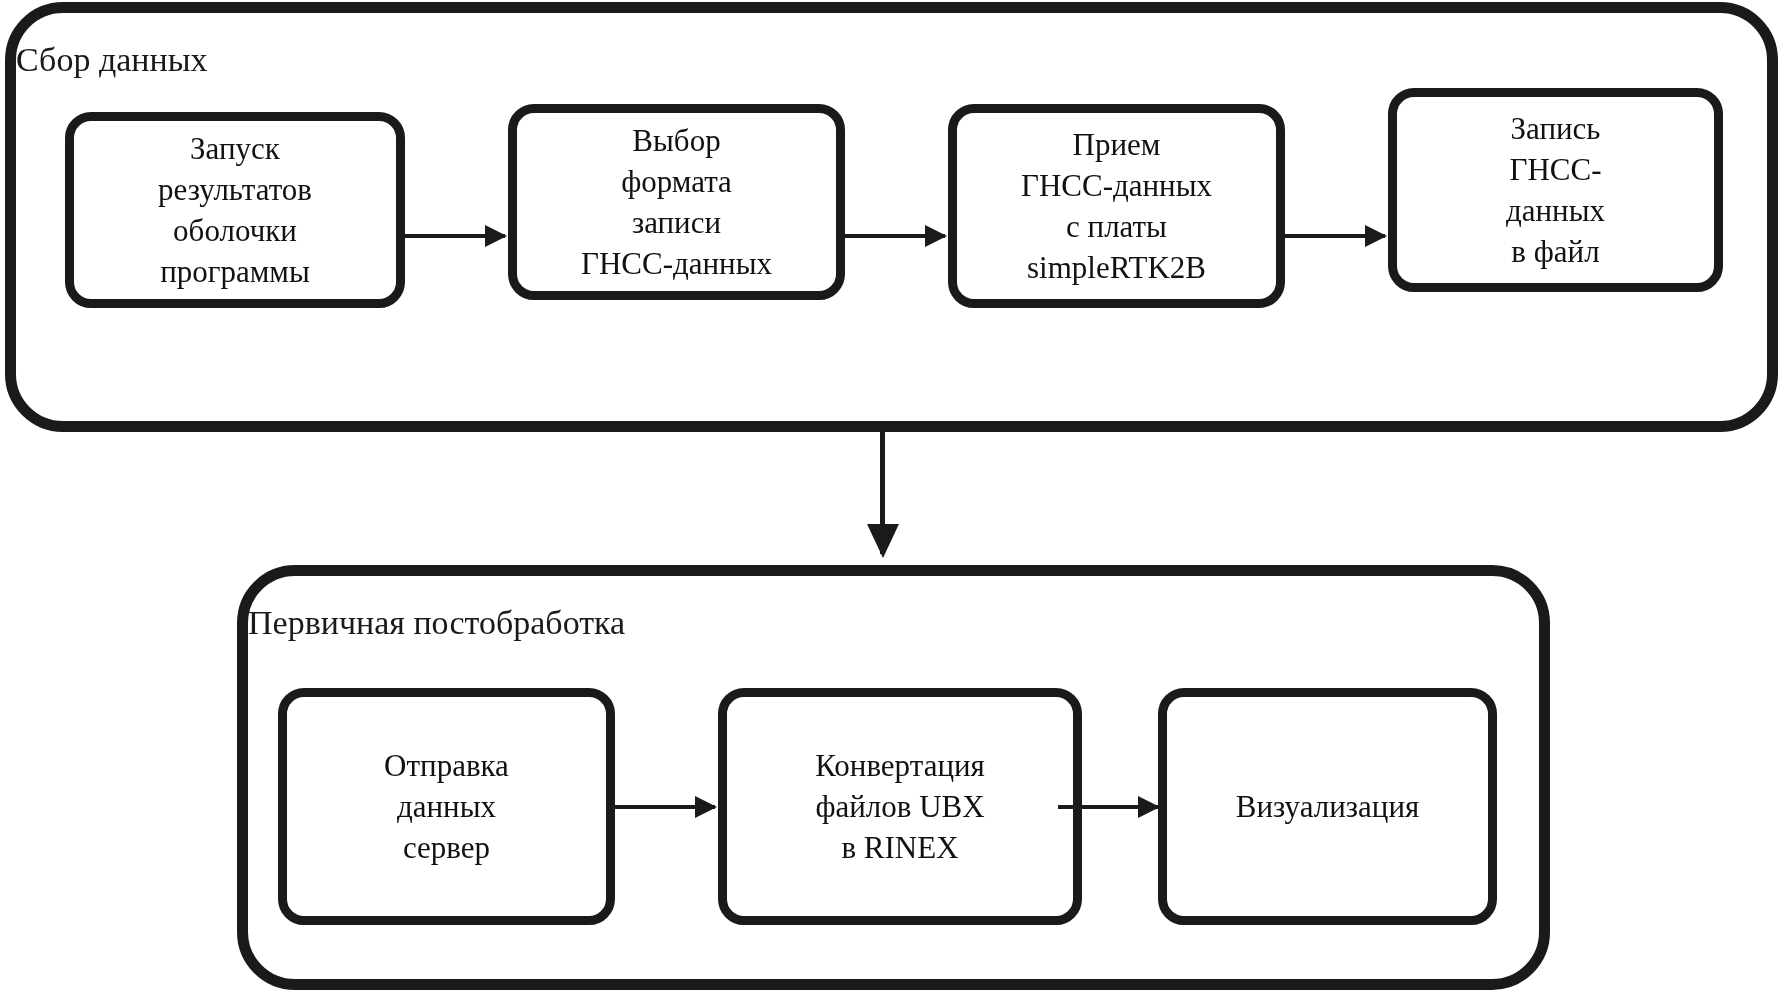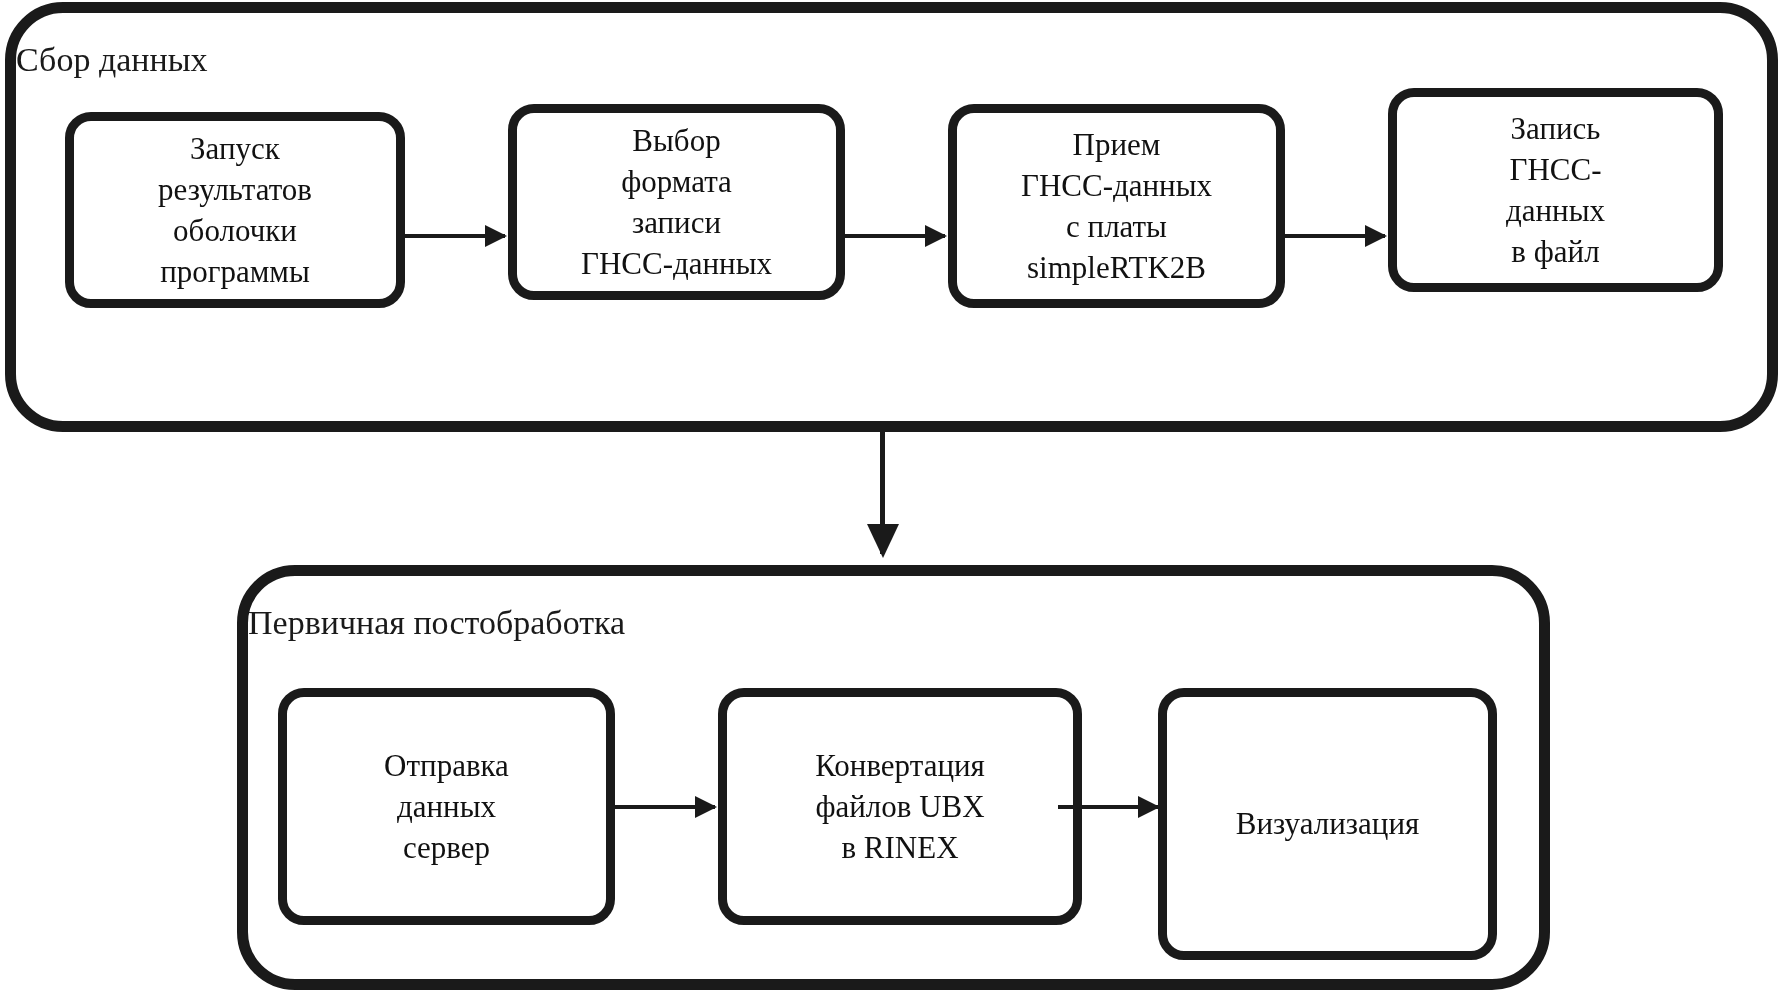--- a/index.html
+++ b/index.html
@@ -143,20 +143,20 @@
     <span>данных</span>
     <span>сервер</span>
   </div>
 
   <div class="step" style="left:718px; top:688px; width:364px; height:237px; flex-direction:column;">
     <span>Конвертация</span>
     <span>файлов UBX</span>
     <span>в RINEX</span>
   </div>
 
-  <div class="step" style="left:1158px; top:688px; width:339px; height:272px; flex-direction:column;">
+  <div class="step" style="left:1158px; top:688px; width:339px; height:237px; flex-direction:column;">
     <span>Визуализация</span>
   </div>
 
   <div class="arrow-h" style="left:615px; top:805px; width:100px;"></div>
   <div class="arrow-h" style="left:1058px; top:805px; width:100px;"></div>
 
 </div>
 
 </body></html>

